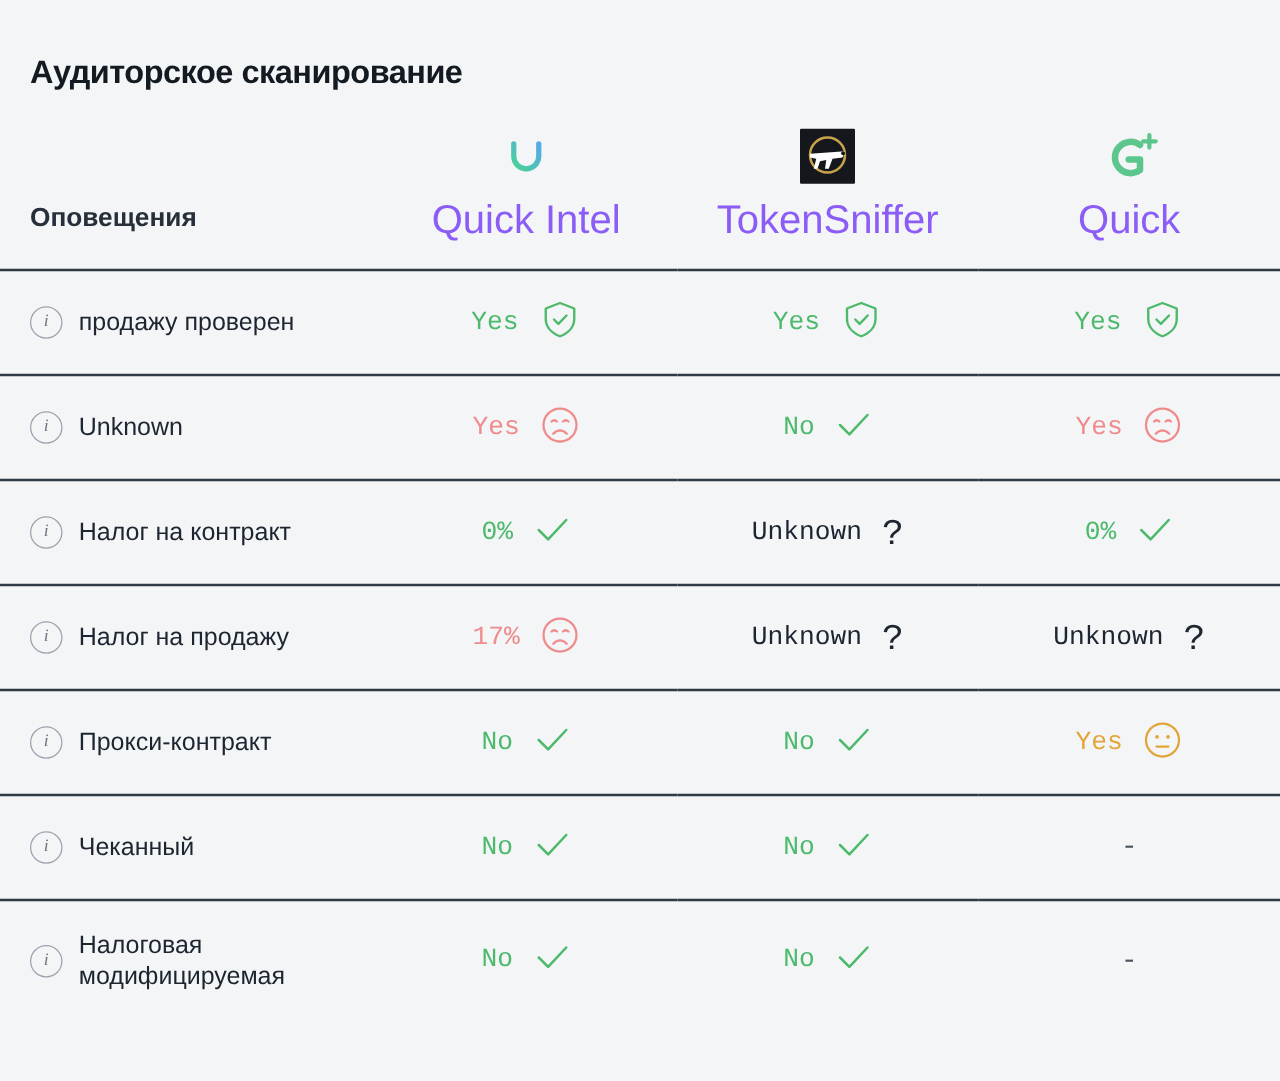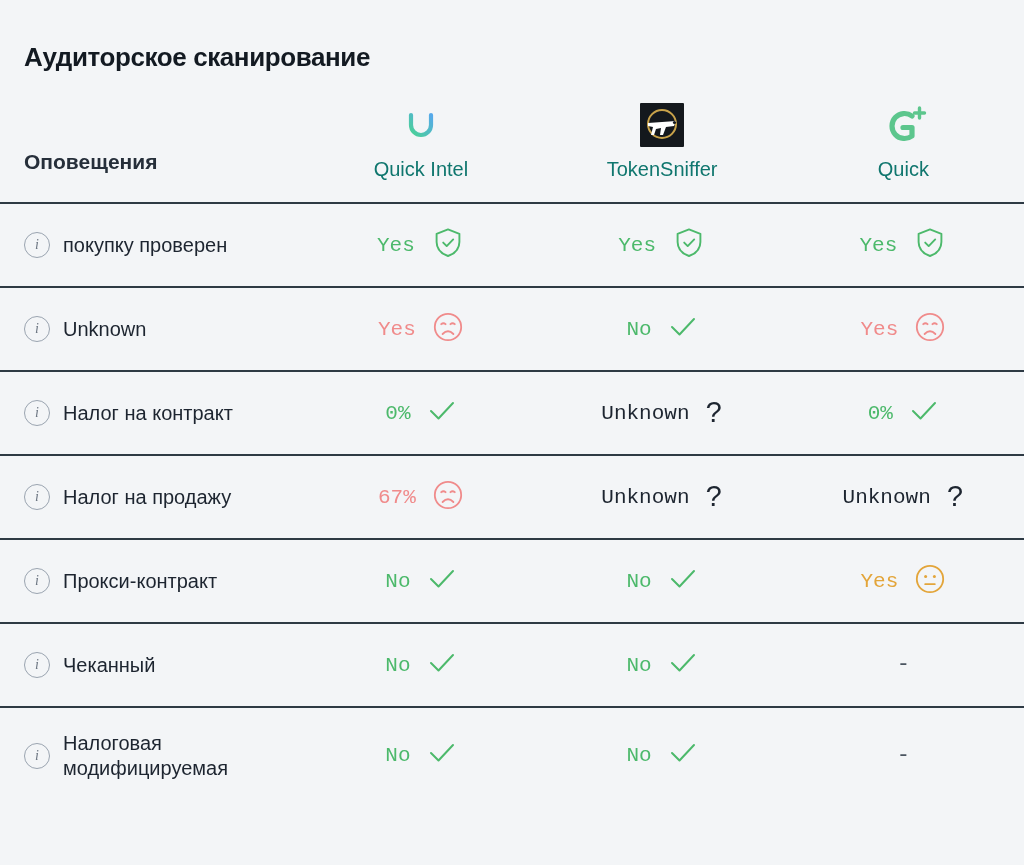--- a/index.html
+++ b/index.html
@@ -81,22 +81,22 @@
     padding: 0 0 22px 0;
   }
   .provider-logo {
     height: 52px;
     display: flex;
     align-items: center;
     justify-content: center;
     margin-bottom: 6px;
   }
   .provider-name {
-    font-size: 20px;
-    color: #0f766e;
+    font-size: 32px;
+    color: #8b5cf6;
     line-height: 1.1;
   }
 
   tbody tr { border-top: 2px solid #2e3a44; }
   tbody td {
     padding: 0;
     height: 84px;
     vertical-align: middle;
   }
   tbody tr:last-child td { height: 96px; }
@@ -214,21 +214,21 @@
           </div>
           <div class="provider-name">Quick</div>
         </th>
       </tr>
     </thead>
     <tbody id="table-body">
         <tr>
           <td class="row-label-cell">
             <div class="row-label-inner">
               <span class="info-icon">i</span>
-              <span class="row-label-text">покупку проверен</span>
+              <span class="row-label-text">продажу проверен</span>
             </div>
           </td>
           <td class="value-cell"><span class="value-inner">
               <span class="value-text v-green">Yes</span>
               <span class="shield-icon"><svg width="34" height="34" viewBox="0 0 34 34">
                   <path d="M17 3.4 5.6 7.8v8.1c0 6.4 4.6 11.6 11.4 14.1 6.8-2.5 11.4-7.7 11.4-14.1V7.8L17 3.4z" fill="none" stroke="#4cb96b" stroke-width="1.9" stroke-linejoin="round"></path>
                   <path d="M12.2 16.6 15.7 20.1 22.2 13.4" fill="none" stroke="#4cb96b" stroke-width="1.9" stroke-linecap="round" stroke-linejoin="round"></path>
                 </svg></span>
             </span></td>
           <td class="value-cell"><span class="value-inner">
@@ -303,21 +303,21 @@
             </span></td>
         </tr>
         <tr>
           <td class="row-label-cell">
             <div class="row-label-inner">
               <span class="info-icon">i</span>
               <span class="row-label-text">Налог на продажу</span>
             </div>
           </td>
           <td class="value-cell"><span class="value-inner">
-              <span class="value-text v-red">67%</span>
+              <span class="value-text v-red">17%</span>
               <span class="face-icon"><svg width="32" height="32" viewBox="0 0 32 32">
                   <circle cx="16" cy="16" r="13.2" fill="none" stroke="#f08b8b" stroke-width="1.8"></circle>
                   <path d="M9.2 13.2 Q11.4 11.2 13.6 13.2" fill="none" stroke="#f08b8b" stroke-width="1.8" stroke-linecap="round"></path>
                   <path d="M18.4 13.2 Q20.6 11.2 22.8 13.2" fill="none" stroke="#f08b8b" stroke-width="1.8" stroke-linecap="round"></path>
                   <path d="M10.6 23 Q16 17.6 21.4 23" fill="none" stroke="#f08b8b" stroke-width="1.8" stroke-linecap="round"></path>
                 </svg></span>
             </span></td>
           <td class="value-cell"><span class="value-inner">
               <span class="value-text v-dark">Unknown</span>
               <span class="q-mark" style="color: rgb(29, 37, 48);">?</span>

